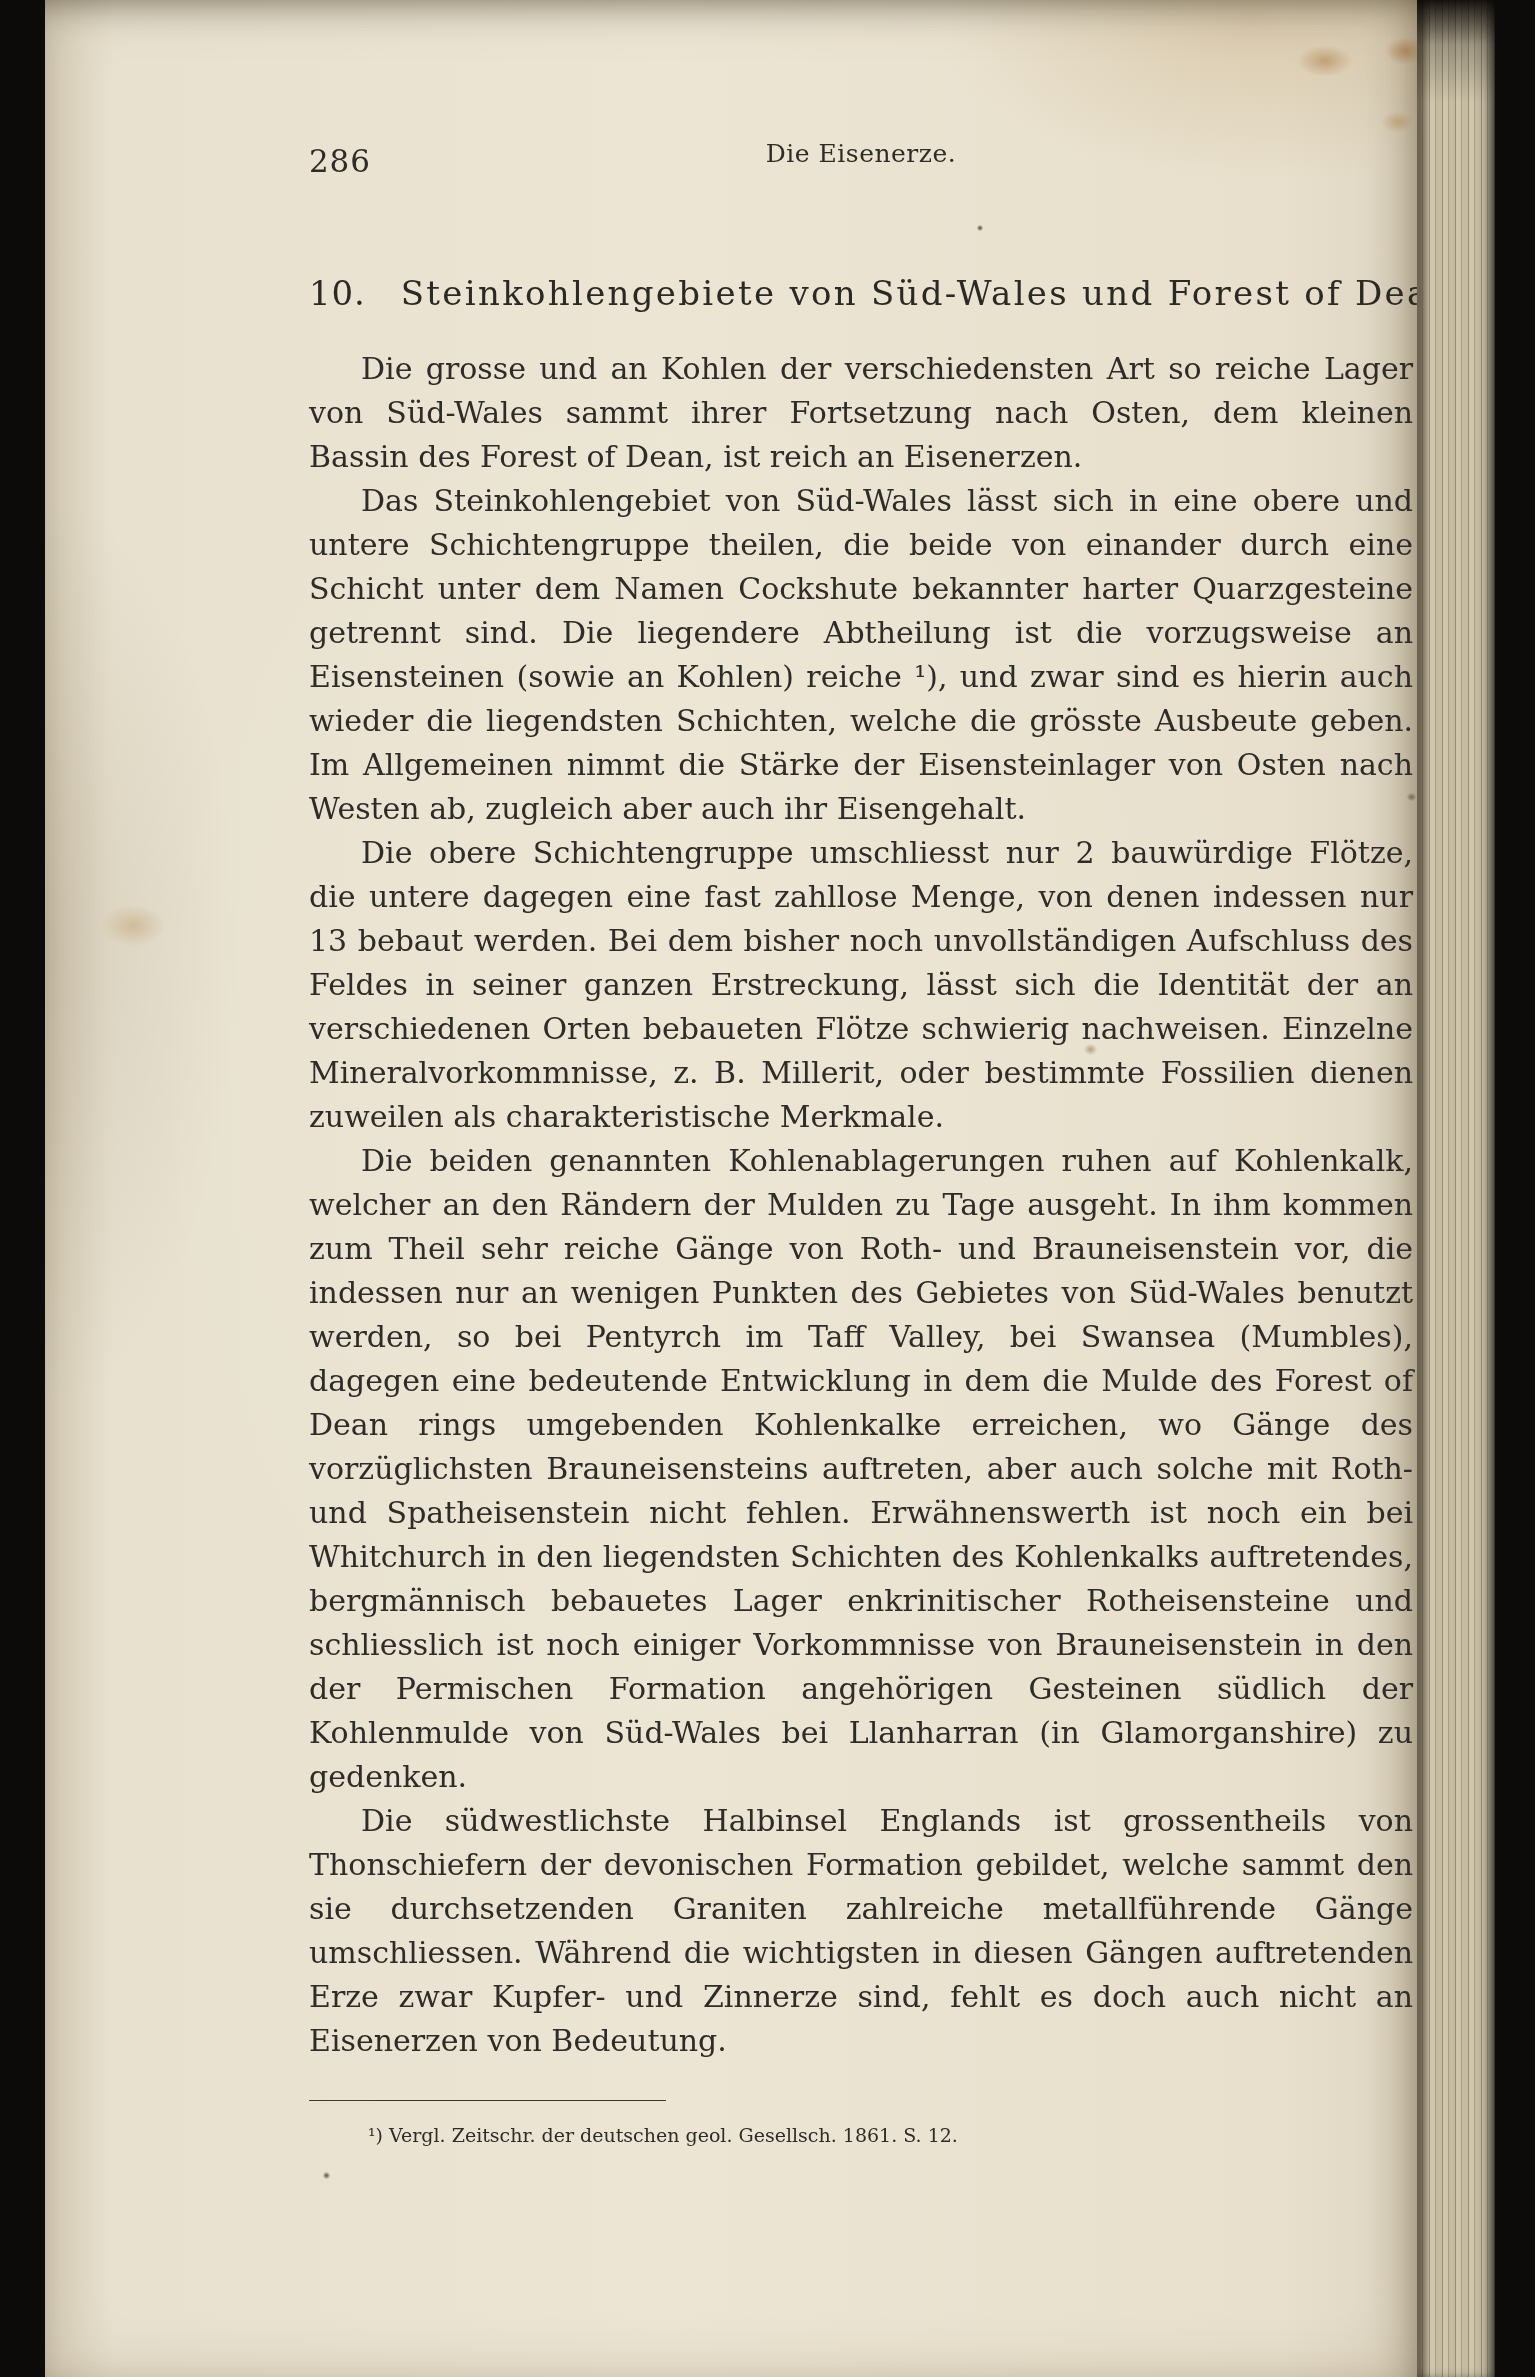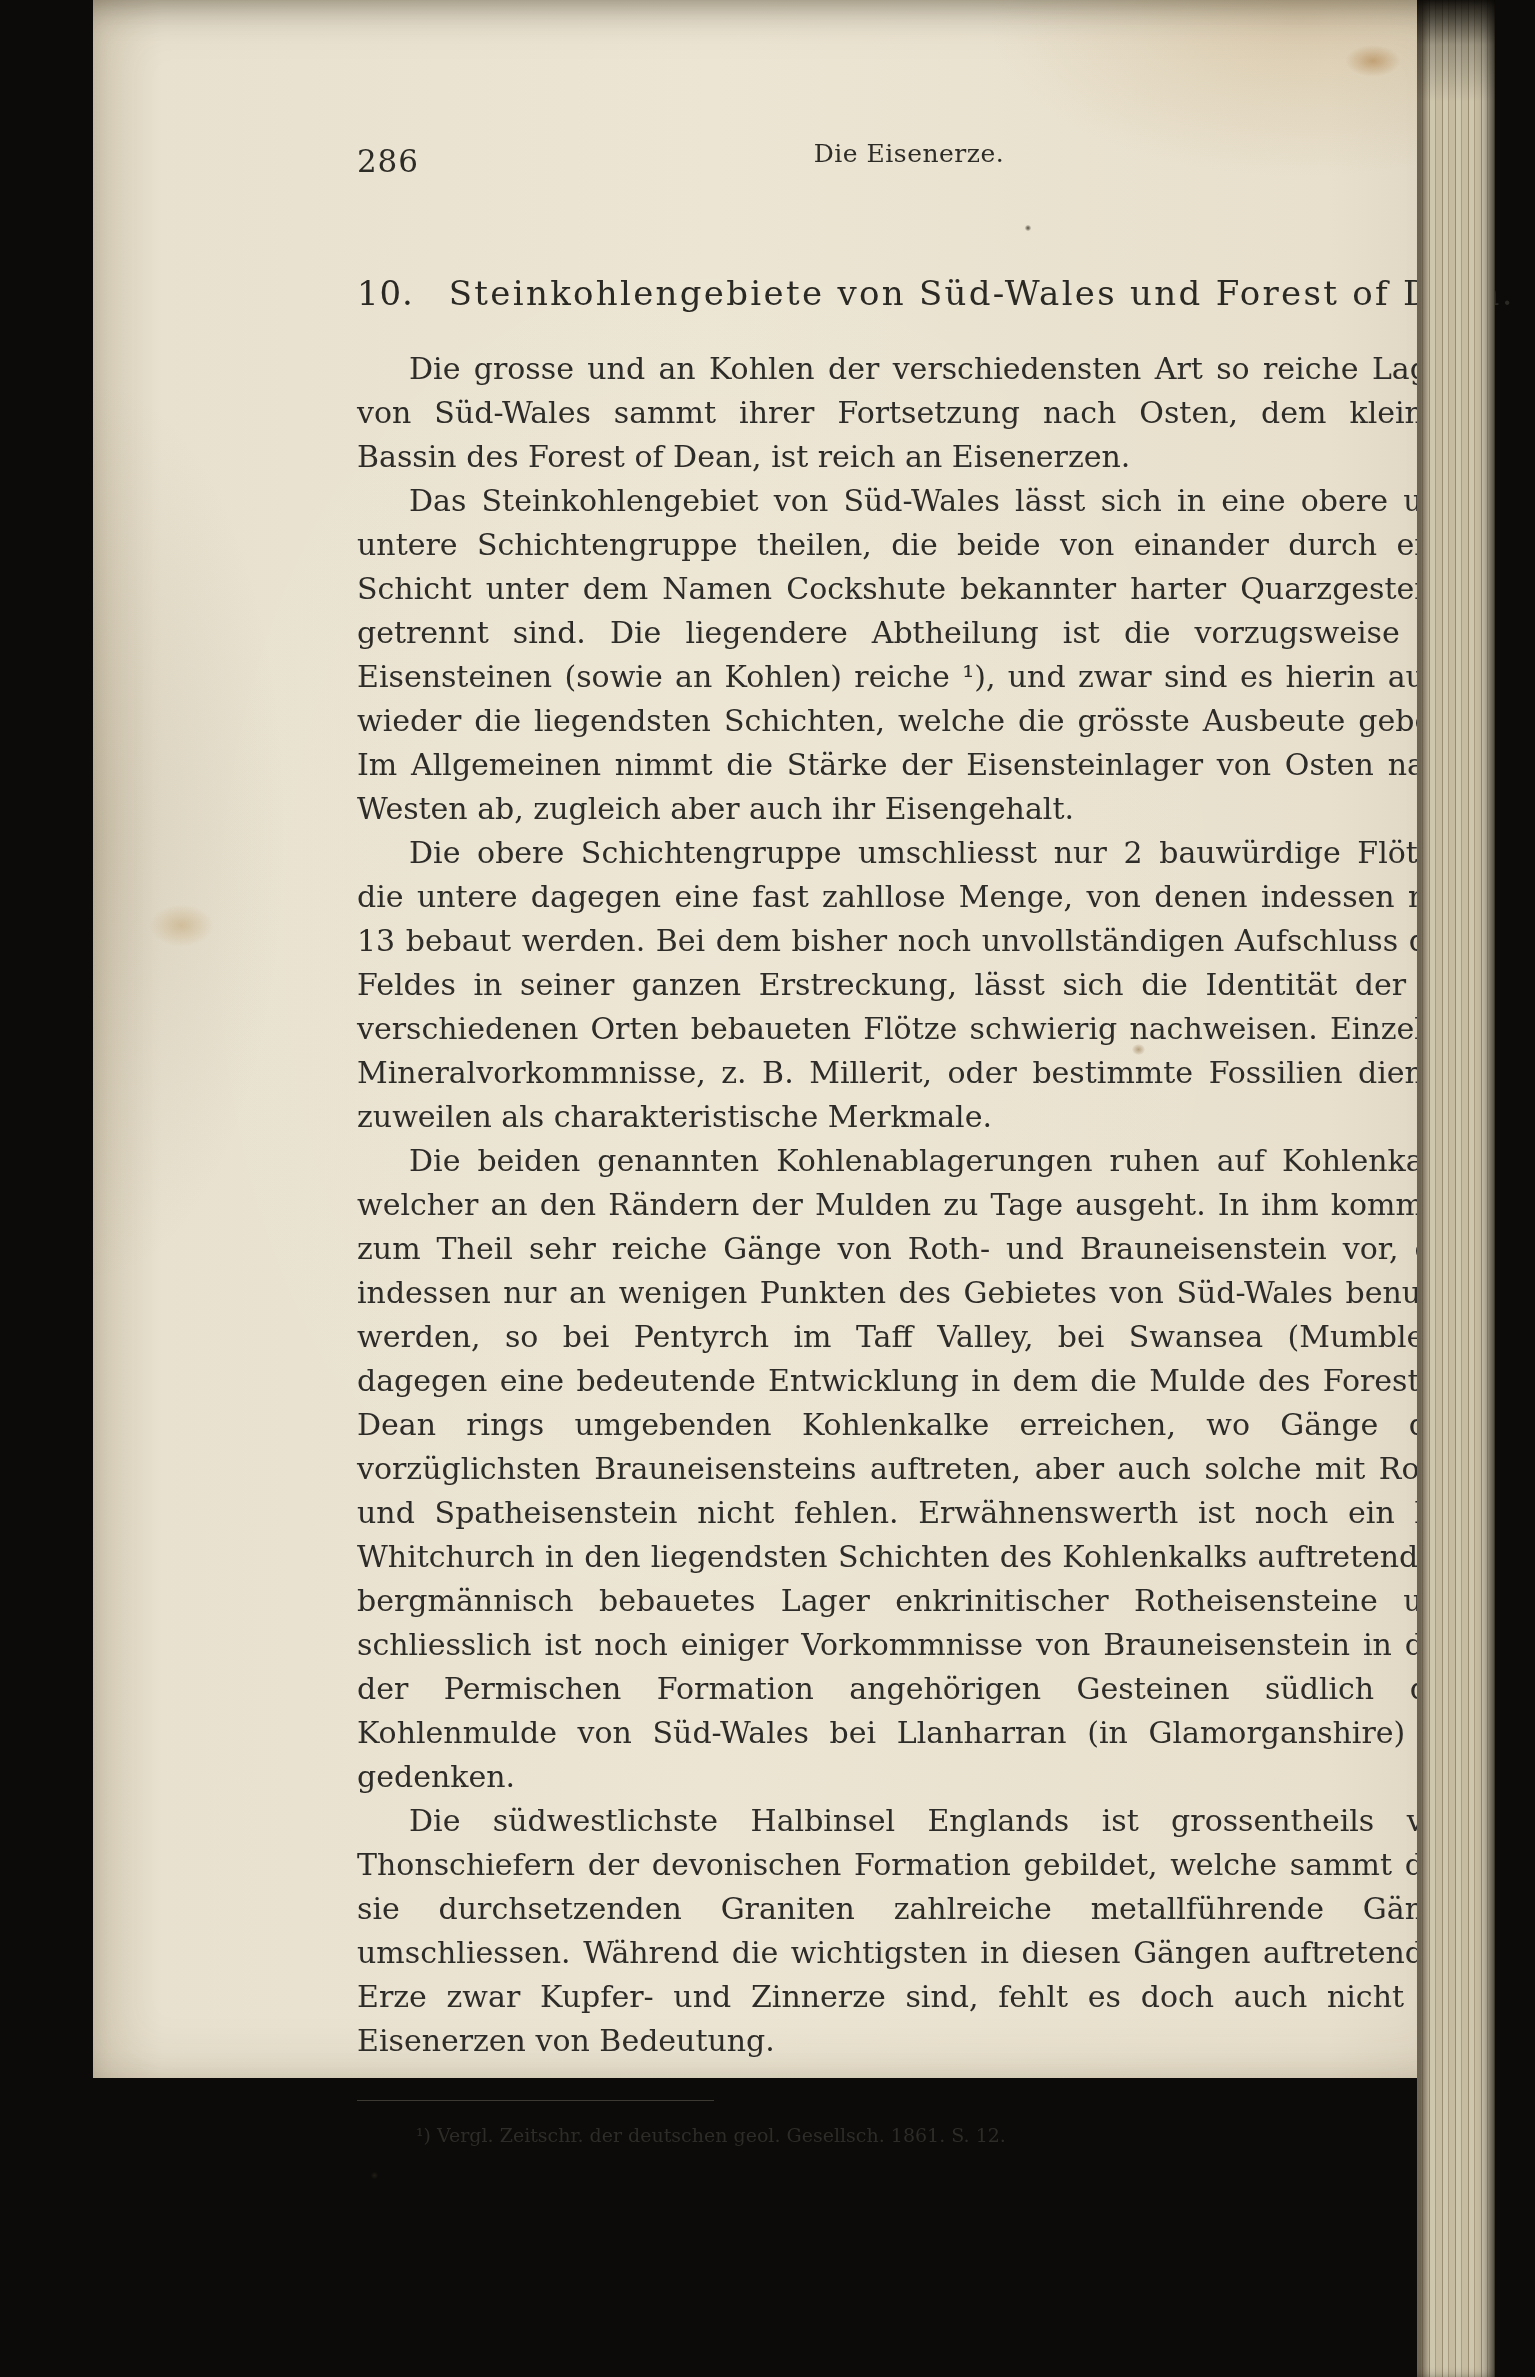--- a/index.html
+++ b/index.html
@@ -14,31 +14,30 @@
     background: #0c0b09;
     font-family: "DejaVu Serif", "Liberation Serif", serif;
   }
 
   
   .paper {
     position: absolute;
     left: 45px;
     top: 0;
     width: 1373px;
-    height: 2078px;
+    height: 2377px;
     background:
       radial-gradient(ellipse 482px 241px at 88% 1%, rgba(165,120,55,.20), transparent 65%),
       radial-gradient(ellipse 278px 649px at 0% 40%, rgba(80,60,25,.10), transparent 70%),
       radial-gradient(ellipse 928px 1299px at 45% 45%, rgba(255,255,255,.06), transparent 75%),
       linear-gradient(90deg, #d9d0bb 0%, #e8e1cf 5%, #ece5d3 45%, #e8e0cd 90%, #ddd4c0 100%);
     box-shadow:
       inset 0 0 65px rgba(70,50,15,.14),
       inset -26px 0 42px -20.4px rgba(70,50,15,.35),
       inset 0 23px 37px -23px rgba(20,15,5,.45);
-    margin-left: 48px;
   }
 
   
   .page-edges {
     position: absolute;
     left: 1417px;
     top: 0;
     width: 78px;
     height: 2377px;
     background:

